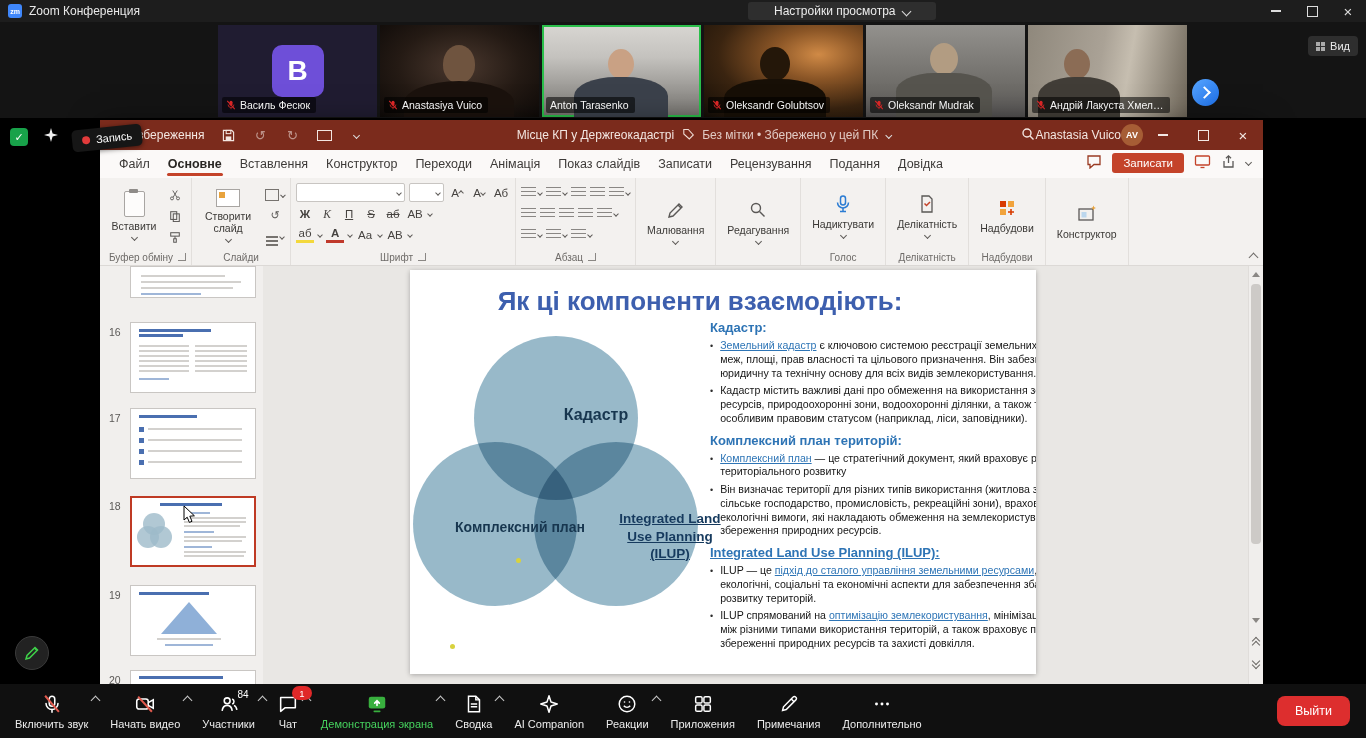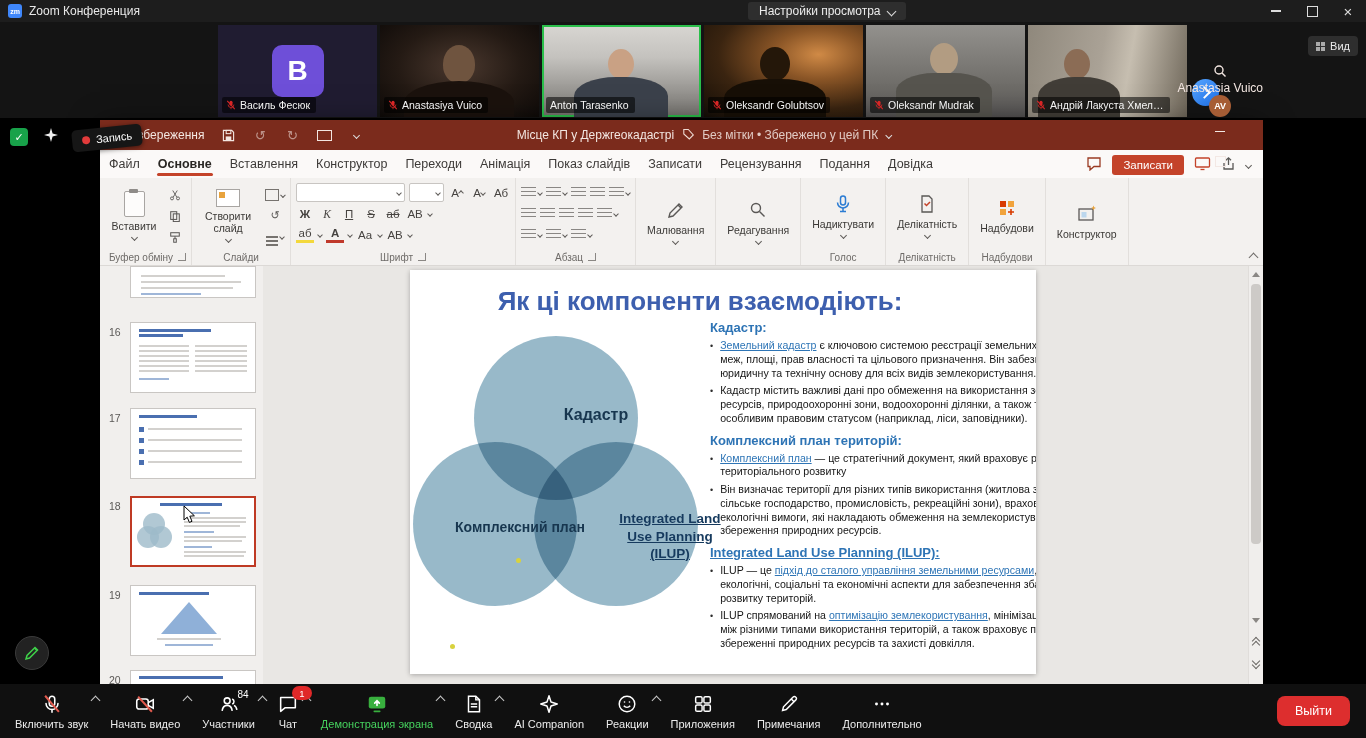--- a/index.html
+++ b/index.html
@@ -9,21 +9,21 @@
 
   
   .topbar{position:absolute;left:0;top:0;width:100%;height:22px;background:#1d1d1d;color:#e8e8e8;
           font-size:12px;display:flex;align-items:center;z-index:30;}
   .tb-left{display:flex;align-items:center;gap:7px;padding-left:8px;}
   .zm-logo{width:14px;height:14px;border-radius:3px;background:#3f87fb;color:#fff;font-size:7px;
            display:flex;align-items:center;justify-content:center;font-weight:700;}
   .share-banner{position:absolute;left:437px;top:0;height:22px;display:flex;align-items:center;
                 padding:0 16px;background:#b2d238;color:#141414;font-size:12px;}
   .view-settings{position:absolute;left:748px;top:2px;height:18px;border-radius:3px;background:#2e2e2e;
-                 color:#ececec;font-size:12px;display:flex;align-items:center;gap:7px;padding:0 11px;cursor:pointer;}
+                 color:#ececec;font-size:12px;display:flex;align-items:center;gap:7px;padding:0 26px;cursor:pointer;}
   .tb-right{margin-left:auto;display:flex;height:22px;}
   .wbtn{width:36px;height:22px;display:flex;align-items:center;justify-content:center;cursor:pointer;color:#ddd;}
   .wbtn.d{width:40px;height:30px;color:#f3e8e4;}
   .ic-min{width:10px;height:1.5px;background:currentColor;}
   .ic-max{width:9px;height:9px;border:1.2px solid currentColor;}
   .ic-close{font-size:15px;line-height:1;color:currentColor;}
 
   
   .chev{display:inline-block;width:6px;height:6px;border-right:1.4px solid currentColor;
         border-bottom:1.4px solid currentColor;transform:rotate(45deg);}
@@ -76,26 +76,26 @@
   .autosave{display:flex;align-items:center;gap:6px;margin-left:8px;cursor:pointer;}
   .toggle{width:24px;height:12px;border-radius:6px;background:#b59a90;position:relative;}
   .toggle::before{content:'';position:absolute;left:1px;top:1px;width:10px;height:10px;border-radius:50%;background:#fff;}
   .qa-ic{margin-left:16px;display:flex;align-items:center;justify-content:center;width:16px;height:16px;
          cursor:pointer;font-size:13px;color:#f3e6e1;}
   .qa-ic.dim{opacity:.55;}
   .mini-monitor{width:13px;height:9px;border:1.3px solid #f3e6e1;}
   .tb-center-doc{position:absolute;left:50%;top:0;height:30px;transform:translateX(-44%);display:flex;
                  align-items:center;gap:8px;white-space:nowrap;}
   .doc-status{opacity:.85;cursor:pointer;}
-  .tb-right-user{margin-left:auto;display:flex;align-items:center;flex-direction:column;}
+  .tb-right-user{margin-left:auto;display:flex;align-items:center;}
   .user-name{font-size:12px;}
   .avatar{width:22px;height:22px;border-radius:50%;background:#a65d35;color:#fff;font-size:9px;font-weight:700;
           display:flex;align-items:center;justify-content:center;cursor:pointer;}
 
-  .ppt-tabs{height:28px;background:#fbf9f8;display:flex;align-items:flex-end;
+  .ppt-tabs{height:28px;background:#fbf9f8;display:flex;padding-left:10px;
             font-size:12.5px;color:#3d3a38;}
   .rtabs{display:flex;align-items:flex-end;}
   .rtab{padding:6px 9px 7px;position:relative;cursor:pointer;white-space:nowrap;}
   .rtab.active{font-weight:700;color:#292623;}
   .rtab.active::after{content:'';position:absolute;left:8px;right:8px;bottom:2px;height:3px;background:#c4432a;border-radius:2px;}
   .tabs-right{margin-left:auto;display:flex;align-items:center;gap:10px;padding:0 12px 3px 0;}
   .rec-btn{background:#c4432a;color:#fff;border:none;border-radius:3px;height:20px;padding:0 11px;
            font-size:11.5px;cursor:pointer;}
 
   .ribbon{position:relative;height:88px;background:#f3f1ef;display:flex;padding:0 2px 0 4px;

